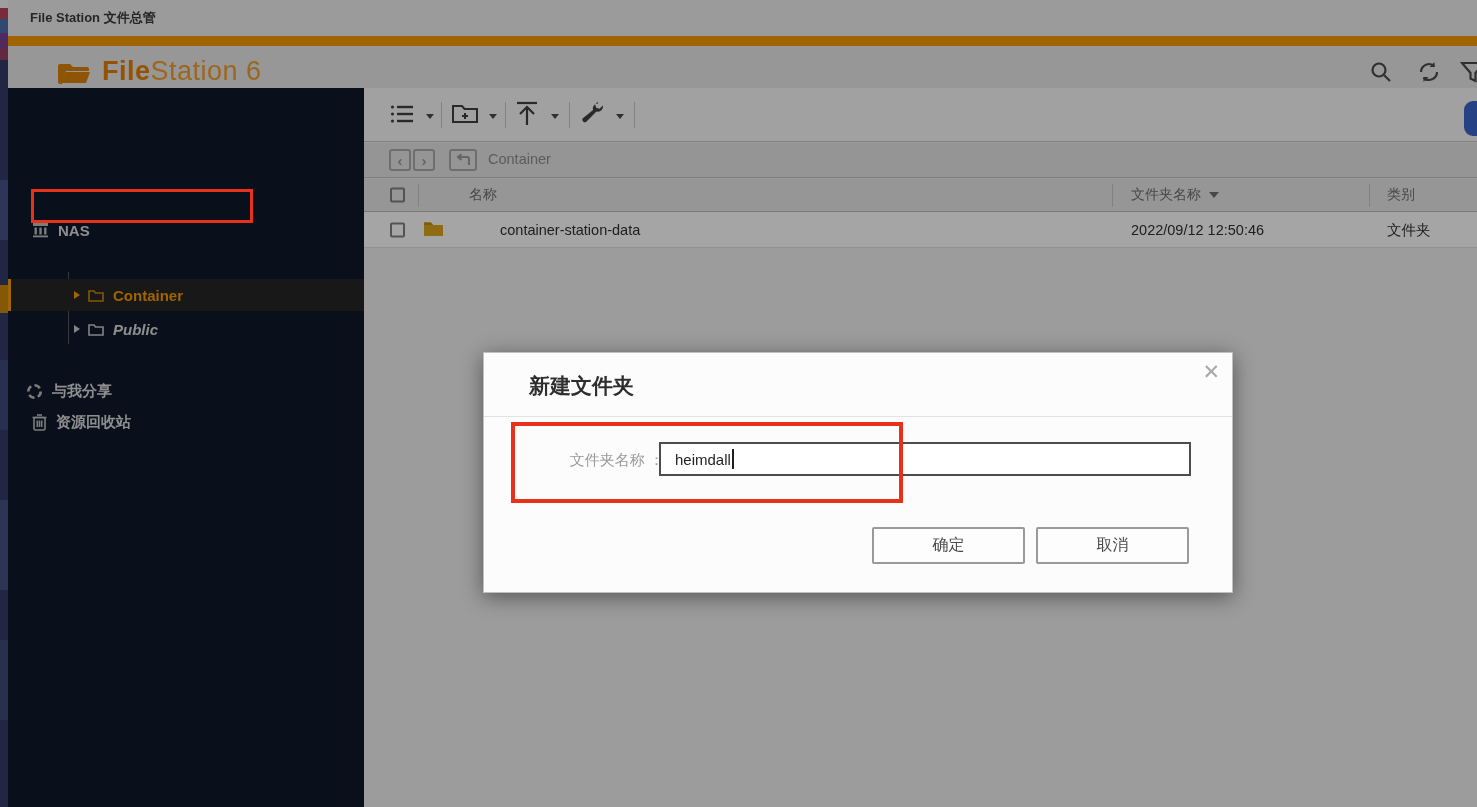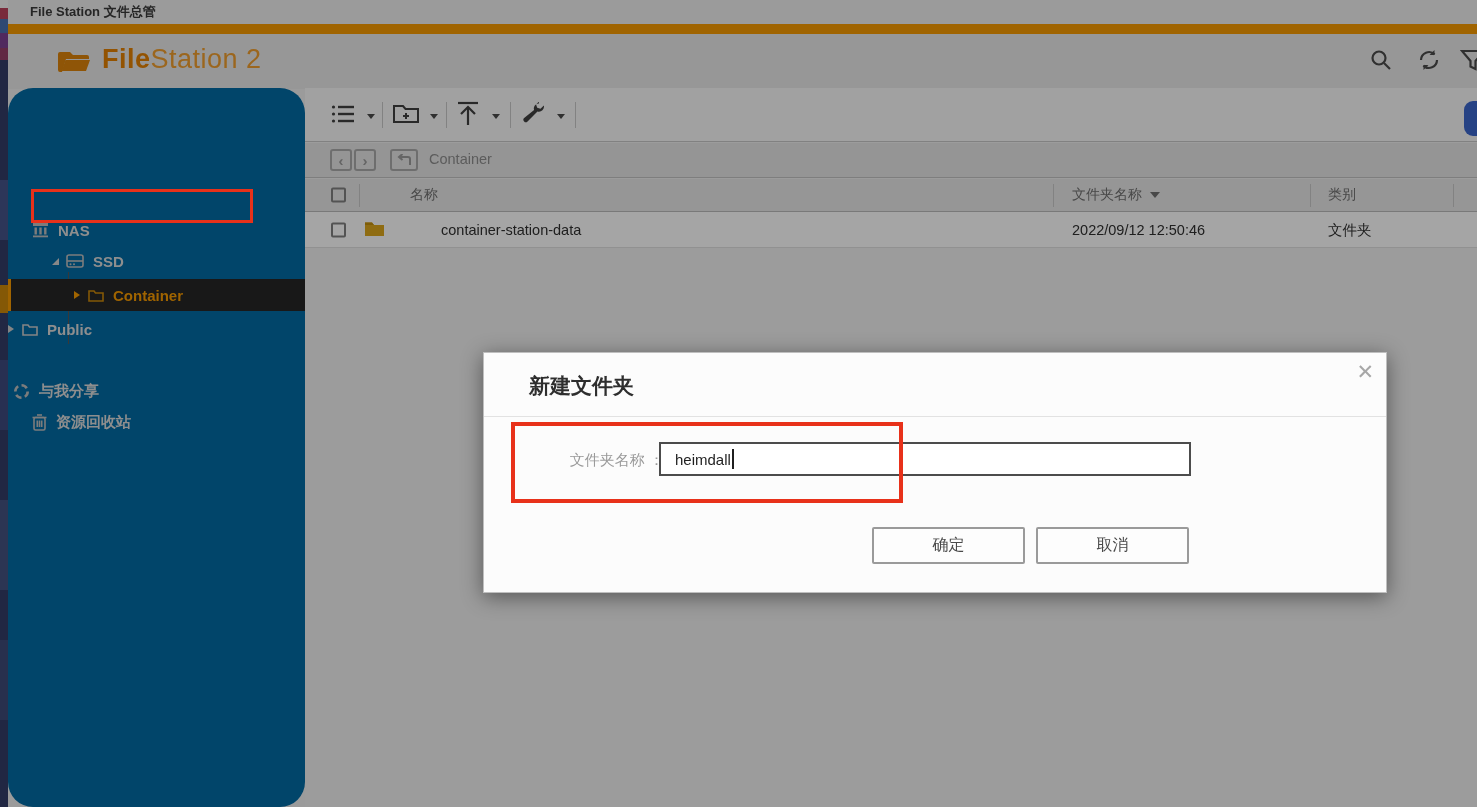--- a/index.html
+++ b/index.html
@@ -8,34 +8,34 @@
   *{box-sizing:border-box; margin:0; padding:0;}
   html,body{width:1477px; height:807px; overflow:hidden;}
   body{font-family:"Liberation Sans","DejaVu Sans",sans-serif; background:#9a9a9a; position:relative;}
 
   
   .desktop-strip{position:absolute; left:0; top:0; width:8px; height:807px; background:#323c66; z-index:1;}
   .desktop-strip .frag{position:absolute; left:0; width:8px;}
 
   
   .window{position:absolute; left:8px; top:0; right:0; height:807px; background:#ececec; overflow:hidden; z-index:2;}
-  .titlebar{height:24px; background:#ebebeb; display:flex; align-items:center; padding-left:22px;
+  .titlebar{height:36px; background:#ebebeb; display:flex; align-items:center; padding-left:22px;
             font-size:13px; font-weight:700; color:#3a3a3a;}
   .orange-stripe{height:10px; background:var(--accent);}
   .appbar{position:relative; height:55px; background:#e6e6e6;}
   .logo-folder{position:absolute; left:49px; top:13px;}
   .app-title{position:absolute; left:94px; top:10px; font-size:27px; color:#e8890d; letter-spacing:.5px;}
   .app-title .bold{font-weight:700; color:#e07f03;}
   .app-title .light{font-weight:400; color:#ec9c2e;}
   .appbar-icon{position:absolute; top:50%; transform:translateY(-50%); color:#4a4a4a; cursor:pointer;}
 
   .main{position:absolute; top:88px; left:0; right:0; bottom:0; display:flex;}
 
   
-  .sidebar{position:relative; width:297px; background:#0369a1; flex:none;border-radius:25px;}
+  .sidebar{position:relative; width:356px; background:#0f172a; flex:none;}
   .tree-guide{position:absolute; left:60px; top:184px; width:1px; height:72px; background:#555;}
   .side-item{position:absolute; left:0; right:0; height:30px; display:flex; align-items:center;
              color:#d8d8d8; font-size:15px; font-weight:600; cursor:pointer;}
   .side-item .lbl{margin-left:9px; white-space:nowrap;}
   .side-item svg{flex:none;}
   .side-item.selected{background:#252525; color:var(--accent);}
   .side-item.selected .accent{position:absolute; left:0; top:0; width:3px; height:100%; background:var(--accent);}
   .exp-open{width:0;height:0;border-bottom:7px solid #cfcfcf;border-left:7px solid transparent; flex:none;}
   .exp-closed{width:0;height:0;border-left:6px solid #c9c9c9;border-top:4px solid transparent;border-bottom:4px solid transparent; flex:none;}
   .exp-closed.orange{border-left-color:var(--accent);}
@@ -66,21 +66,21 @@
               border-top:6px solid #6e6e6e; margin-left:8px; vertical-align:middle;}
   .blue-tab{position:absolute; right:0; top:13px; width:13px; height:35px; background:var(--blue); border-radius:9px 0 0 9px; cursor:pointer;}
 
   
   .dim{position:absolute; inset:0; background:rgba(0,0,0,0.34); z-index:10;}
 
   
   .anno{position:absolute; border:3px solid var(--red); z-index:40; pointer-events:none;}
 
   
-  .dialog{position:absolute; left:483px; top:352px; width:904px; height:241px; background:#fcfcfc; z-index:20;
+  .dialog{position:absolute; left:483px; top:352px; width:750px; height:241px; background:#fcfcfc; z-index:20;
           box-shadow:0 4px 20px rgba(0,0,0,0.45); border:1px solid #bfbfbf;}
   .dlg-title{position:absolute; left:45px; top:19px; font-size:21px; font-weight:700; color:#2e2e2e;}
   .dlg-close{position:absolute; right:12px; top:8px; font-size:21px; color:#a7a7a7; cursor:pointer; line-height:1;}
   .dlg-divider{position:absolute; left:0; right:0; top:63px; height:1px; background:#e2e2e2;}
   .dlg-label{position:absolute; left:0; width:160px; top:98px; text-align:right; font-size:15px; color:#9a9a9a;margin-left:20px;}
   .dlg-input{position:absolute; left:175px; top:89px; width:532px; height:34px; background:#fff; border:2px solid #4c4c4c;
              display:flex; align-items:center; padding-left:14px; font-size:15px; color:#1f1f1f; cursor:text;}
   .caret{width:2px; height:20px; background:#1f1f1f; margin-left:1px; animation:blink 1.1s step-end infinite;}
   @keyframes blink{50%{opacity:0;}}
   .dlg-redbox{position:absolute; left:27px; top:69px; width:392px; height:81px; border:4px solid var(--red); pointer-events:none;}
@@ -111,21 +111,21 @@
   <div class="orange-stripe"></div>
 
   <div class="appbar">
     <span class="logo-folder">
       <svg width="34" height="28" viewBox="0 0 34 28">
           <path fill="#d9820b" d="M2 4h10l3 3h14a2 2 0 0 1 2 2v2H8L4 24H2a2 2 0 0 1-2-2V6a2 2 0 0 1 2-2z" transform="translate(1 1)"></path>
           <path fill="#d9820b" d="M8.5 12h24.5l-4 11H4.5z" transform="translate(0 1)"></path>
         </svg>
     </span>
     <div class="app-title">
-      <span class="bold">File</span><span class="light">Station 2</span>
+      <span class="bold">File</span><span class="light">Station 6</span>
     </div>
     <span class="appbar-icon" style="right:84px;">
       <svg width="24" height="24" viewBox="0 0 24 24" fill="none" stroke="currentColor" stroke-width="2.2">
           <circle cx="10" cy="10" r="6.5"></circle>
           <line x1="15" y1="15" x2="21" y2="21"></line>
         </svg>
     </span>
     <span class="appbar-icon" style="right:36px;">
       <svg width="24" height="24" viewBox="0 0 24 24" fill="none" stroke="currentColor" stroke-width="2.2">
           <path d="M4 12a8 8 0 0 1 13.6-5.6"></path>
@@ -150,50 +150,40 @@
         <svg width="17" height="16" viewBox="0 0 17 16" fill="#bdbdbd">
             <rect x="1" y="1" width="15" height="3"></rect>
             <rect x="2.5" y="5.5" width="2.4" height="7"></rect>
             <rect x="7.3" y="5.5" width="2.4" height="7"></rect>
             <rect x="12.1" y="5.5" width="2.4" height="7"></rect>
             <rect x="1" y="13.5" width="15" height="1.8"></rect>
           </svg>
         <span class="lbl">NAS</span>
       </div>
 
-      <div class="side-item" style="top:158px; padding-left:44px;">
-        <span class="exp-open" style="margin-right:7px;"></span>
-        <svg width="18" height="14" viewBox="0 0 18 14" fill="none" stroke="#bdbdbd" stroke-width="1.6">
-            <rect x="1" y="1" width="16" height="12" rx="2"></rect>
-            <line x1="1" y1="7" x2="17" y2="7"></line>
-            <circle cx="4.5" cy="10.3" r="1" fill="#bdbdbd" stroke="none"></circle>
-            <circle cx="8" cy="10.3" r="1" fill="#bdbdbd" stroke="none"></circle>
-          </svg>
-        <span class="lbl">SSD</span>
-      </div>
 
       <div class="side-item selected" style="top:191px; height:32px; padding-left:66px;">
         <span class="accent"></span>
         <span class="exp-closed orange" style="margin-right:8px;"></span>
         <svg width="16" height="13" viewBox="0 0 16 13" fill="none" stroke="#c8860a" stroke-width="1.6">
             <path d="M1 2h5l1.5 2H15v8H1z"></path>
           </svg>
         <span class="lbl">Container</span>
       </div>
 
-      <div class="side-item" style="top:226px; ">
+      <div class="side-item" style="top:226px; padding-left:66px;font-style:italic;">
         <span class="exp-closed" style="margin-right:8px;"></span>
         <svg width="16" height="13" viewBox="0 0 16 13" fill="none" stroke="#c9c9c9" stroke-width="1.6">
             <path d="M1 2h5l1.5 2H15v8H1z"></path>
           </svg>
         <span class="lbl">Public</span>
       </div>
 
 
-      <div class="side-item" style="top:288px; padding-left:5px;">
+      <div class="side-item" style="top:288px; padding-left:18px;">
         <svg width="17" height="17" viewBox="0 0 17 17" fill="none">
             <circle cx="8.5" cy="8.5" r="6.2" stroke="#bdbdbd" stroke-width="2.6" stroke-dasharray="6 3.5"></circle>
           </svg>
         <span class="lbl">与我分享</span>
       </div>
 
       <div class="side-item" style="top:319px; padding-left:24px;">
         <svg width="15" height="18" viewBox="0 0 15 18" fill="none" stroke="#bdbdbd" stroke-width="1.6">
             <rect x="2" y="4.5" width="11" height="12.5" rx="1.5"></rect>
             <line x1="0.5" y1="4.5" x2="14.5" y2="4.5"></line>

